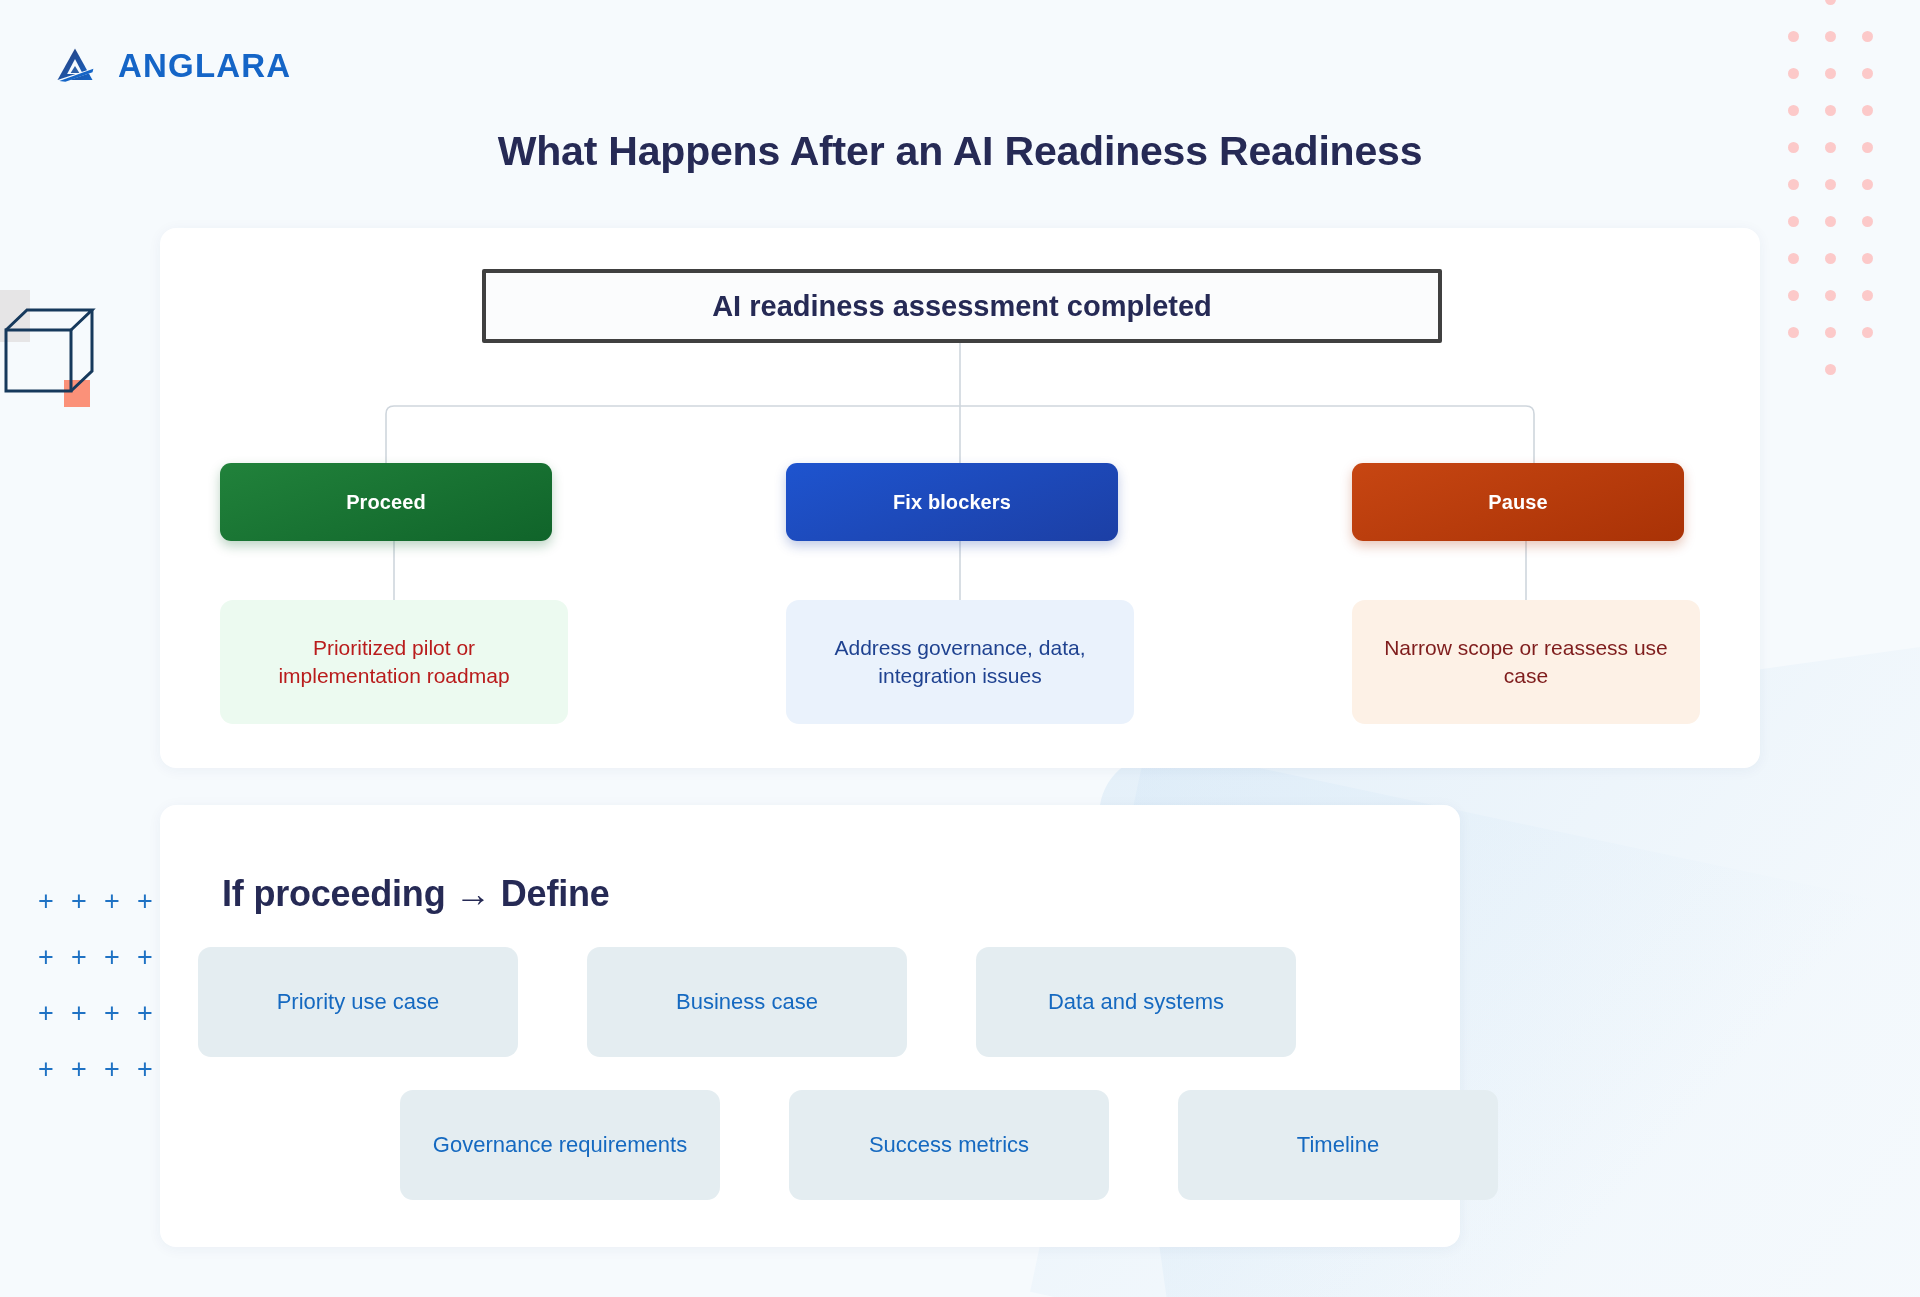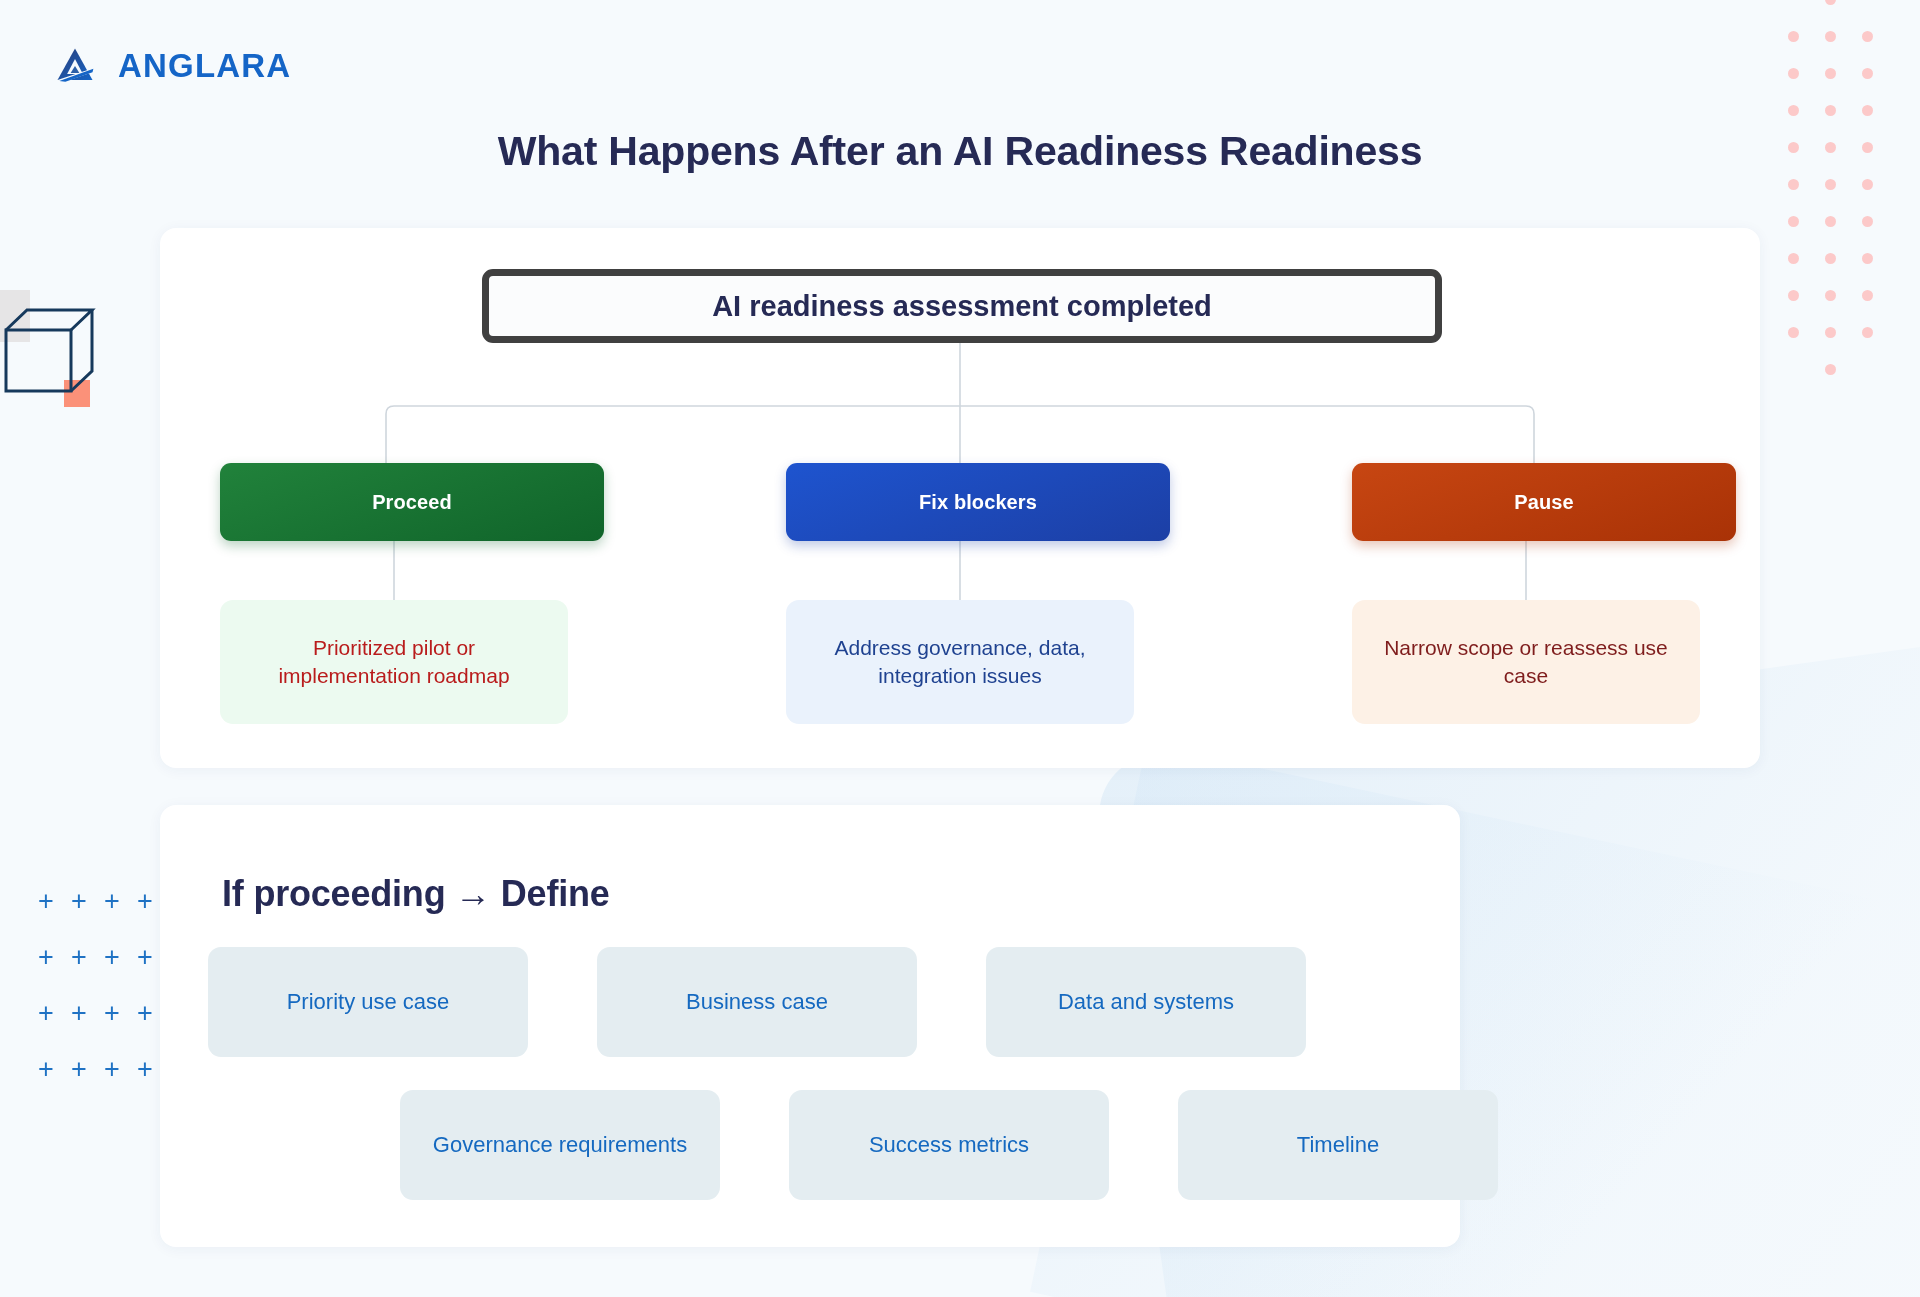--- a/index.html
+++ b/index.html
@@ -147,41 +147,41 @@
   }
 
   
   .root-node {
     position: absolute;
     left: 322px;
     top: 41px;
     width: 960px;
     height: 74px;
     background: #fbfcfd;
-    border: 7px solid #404040;
-    border-radius: 11px;
+    border: 4px solid #404040;
+    border-radius: 2px;
     display: flex;
     align-items: center;
     justify-content: center;
     font-size: 29px;
     font-weight: 700;
     color: #262a55;
   }
 
   .connectors { position: absolute; left: 0; top: 0; width: 1600px; height: 540px; pointer-events: none; }
 
   .branch { position: absolute; width: 348px; }
   .branch-1 { left: 60px; }
   .branch-2 { left: 626px; }
   .branch-3 { left: 1192px; }
 
   .decision-btn {
     position: absolute;
     top: 235px;
-    width: 384px;
+    width: 332px;
     height: 78px;
     border-radius: 11px;
     display: flex;
     align-items: center;
     justify-content: center;
     font-size: 20px;
     font-weight: 700;
     color: #ffffff;
     letter-spacing: 0.1px;
   }
@@ -216,21 +216,21 @@
     font-size: 36px;
     font-weight: 700;
     color: #262a55;
     letter-spacing: -0.2px;
   }
 
   .chips-row {
     position: absolute;
     display: flex;
   }
-  .chips-row-1 { left: 48px; top: 142px; gap: 69px; }
+  .chips-row-1 { left: 38px; top: 142px; gap: 69px; }
   .chips-row-2 { left: 240px; top: 285px; gap: 69px; }
 
   .chip {
     width: 320px;
     height: 110px;
     background: #e4edf1;
     border-radius: 13px;
     display: flex;
     align-items: center;
     justify-content: center;

